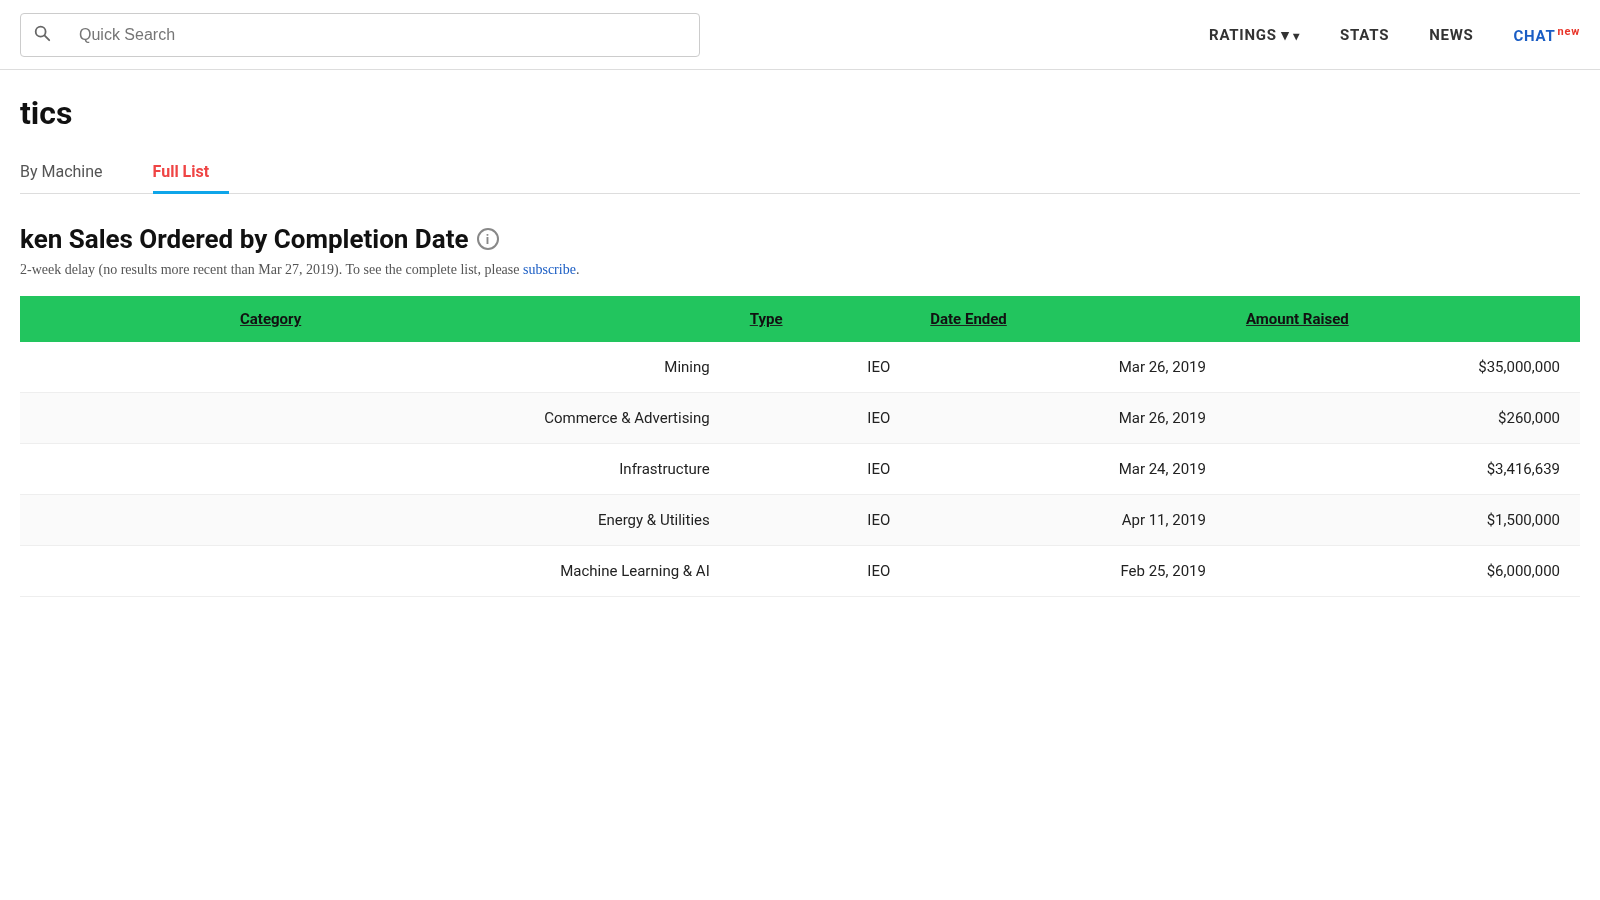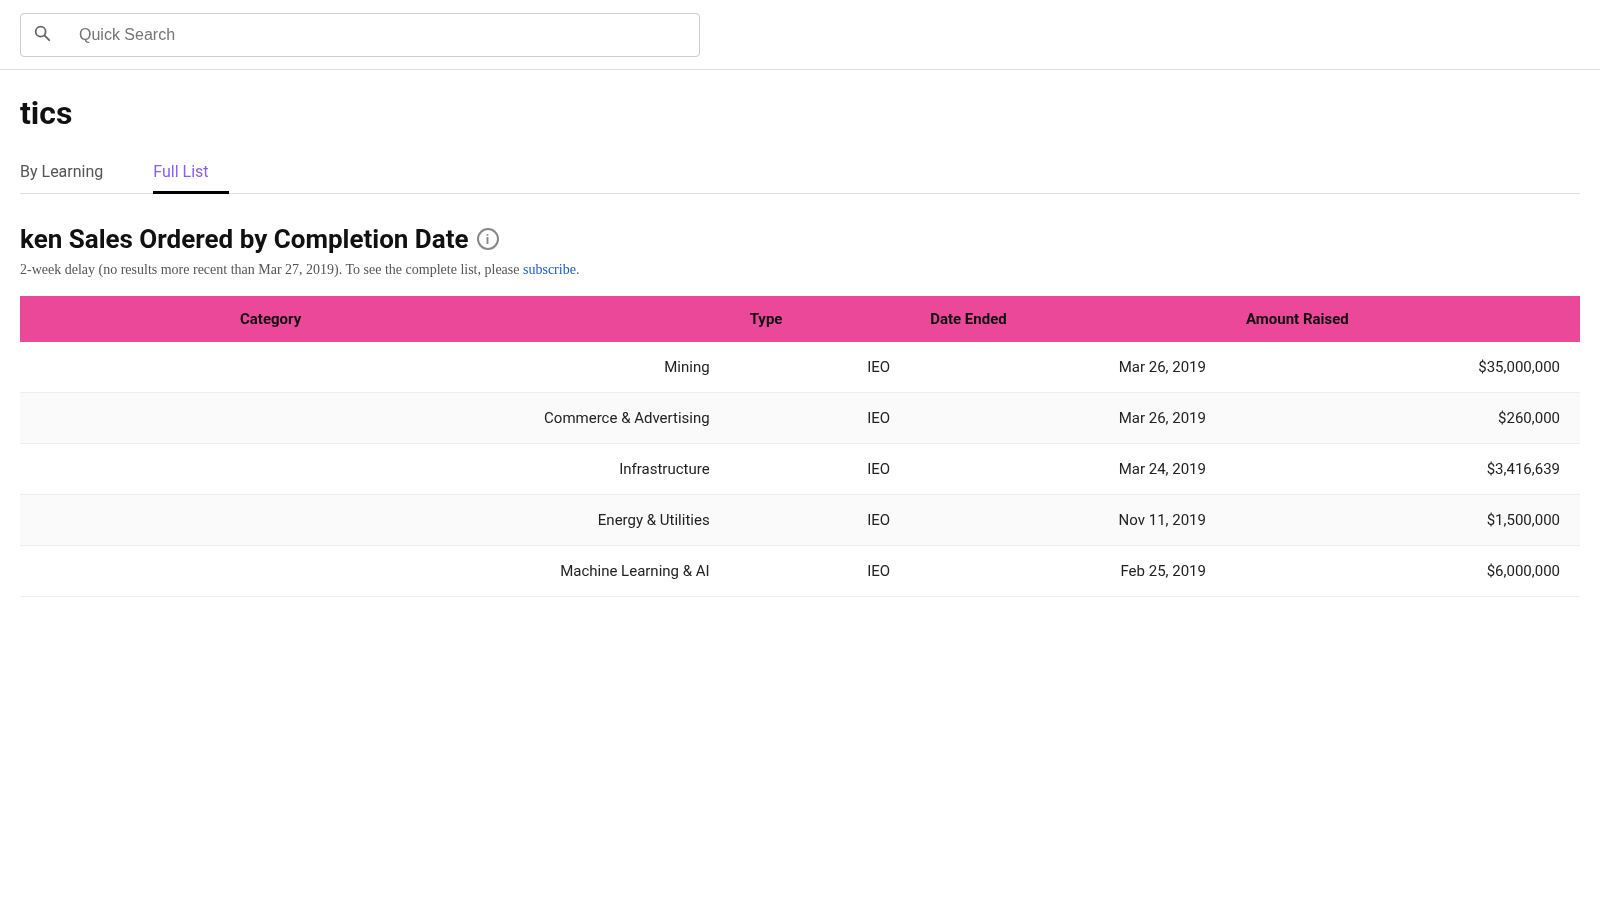--- a/index.html
+++ b/index.html
@@ -95,23 +95,23 @@
     .tab {
       padding: 10px 20px 10px 0;
       font-size: 16px;
       color: #555;
       cursor: pointer;
       margin-right: 30px;
       border-bottom: 3px solid transparent;
       margin-bottom: -1px;
     }
     .tab.active {
-      color: #8b5cf6;
-      font-weight: 400;
-      border-bottom: 3px solid #000000;
+      color: #ef4444;
+      font-weight: 700;
+      border-bottom: 3px solid #0ea5e9;
     }
 
     
     .section-title {
       font-size: 26px;
       font-weight: 700;
       color: #111;
       margin-bottom: 8px;
       display: flex;
       align-items: center;
@@ -141,21 +141,22 @@
       color: #1a5dc4;
       text-decoration: none;
     }
 
     
     .data-table {
       width: 100%;
       border-collapse: collapse;
     }
     .data-table thead tr {
-      background: #ec4899;
+      background: #22c55e;
+      text-decoration: underline;
     }
     .data-table thead th {
       padding: 14px 20px;
       font-size: 15px;
       font-weight: 700;
       color: #111;
       text-align: left;
     }
     .data-table thead th.right {
     }
@@ -181,29 +182,35 @@
 <header class="header">
   <div class="search-wrapper">
     <span class="search-icon-wrap">
       <svg width="18" height="18" viewBox="0 0 20 20" fill="none">
         <circle cx="8.5" cy="8.5" r="5.5" stroke="#666" stroke-width="2"></circle>
         <line x1="13" y1="13" x2="18" y2="18" stroke="#666" stroke-width="2" stroke-linecap="round"></line>
       </svg>
     </span>
     <input class="search-input" type="text" placeholder="Quick Search" style="">
   </div>
+  <nav class="nav-links">
+    <a class="nav-link with-arrow" href="#">RATINGS ▾</a>
+    <a class="nav-link" href="#">STATS</a>
+    <a class="nav-link" href="#">NEWS</a>
+    <a class="nav-link chat" href="#">CHAT<span class="new-badge">new</span></a>
+  </nav>
 </header>
 
 <div class="page-body">
 
   <h1 class="page-title">tics</h1>
 
   <div class="tabs">
     <div class="tab">
-      <span>By Learning</span>
+      <span>By Machine</span>
     </div>
     <div class="tab active">
       <span>Full List</span>
     </div>
   </div>
 
   <div class="section-title">
     <span>ken Sales Ordered by Completion Date</span>
     <span class="info-icon">i</span>
   </div>
@@ -246,21 +253,21 @@
         <td>Infrastructure</td>
         <td>IEO</td>
         <td>Mar 24, 2019</td>
         <td class="right">$3,416,639</td>
       </tr>
 
       <tr>
         <td></td>
         <td>Energy &amp; Utilities</td>
         <td>IEO</td>
-        <td>Nov 11, 2019</td>
+        <td>Apr 11, 2019</td>
         <td class="right">$1,500,000</td>
       </tr>
 
       <tr>
         <td></td>
         <td>Machine Learning &amp; AI</td>
         <td>IEO</td>
         <td>Feb 25, 2019</td>
         <td class="right">$6,000,000</td>
       </tr>

